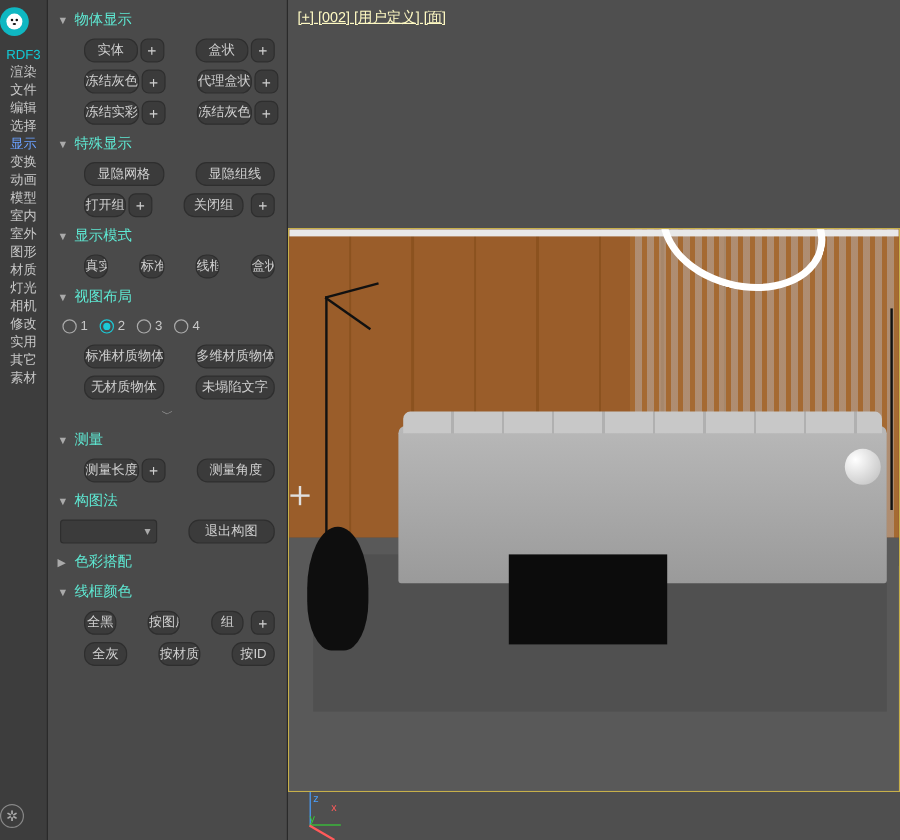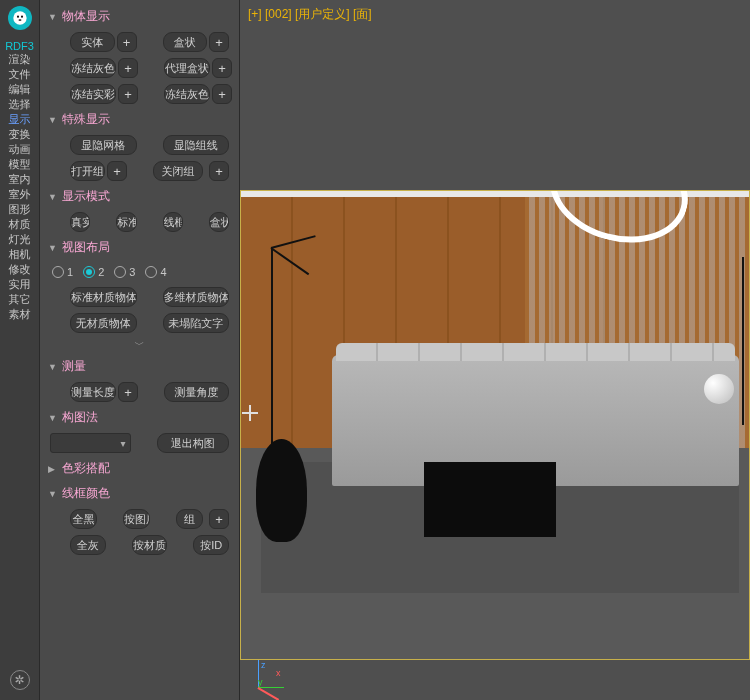--- a/index.html
+++ b/index.html
@@ -1,34 +1,34 @@
 <!DOCTYPE html>
 <html><head>
 <meta charset="utf-8">
 <style>
   * { box-sizing: border-box; margin: 0; padding: 0; }
   html, body { width: 750px; height: 700px; font-family: "Microsoft YaHei", sans-serif; font-size: 12px; background: #3a3a3a; color: #c8c8c8; overflow: hidden; }
   .root { display: flex; width: 100%; height: 100%; }
 
   
-  .iconbar { width: 40px; background: #3d3d3d; border-right: 1px solid #2a2a2a; display: flex; flex-direction: column; align-items: center; padding-top: 6px; gap: 10px; }
+  .iconbar { width: 40px; background: #3d3d3d; border-right: 1px solid #2a2a2a; display: flex; flex-direction: column; padding-top: 6px; gap: 10px; }
   .iconbar .logo { width: 24px; height: 24px; background: #0fb7c2; border-radius: 50%; display: flex; align-items: center; justify-content: center; }
   .iconbar .logo svg { width: 16px; height: 16px; }
   .iconbar .navitem { font-size: 11px; text-align: center; cursor: pointer; color: #c8c8c8; }
   .iconbar .navitem.hl1 { color: #12c8d4; }
   .iconbar .navitem.hl2 { color: #6aa0ff; }
   .iconbar .bottom { margin-top: auto; margin-bottom: 10px; }
   .iconbar .gear { width: 20px; height: 20px; border: 1px solid #888; border-radius: 50%; display: flex; align-items: center; justify-content: center; color: #aaa; font-size: 12px; cursor: pointer; }
 
   
   .panel { width: 200px; background: #4a4a4a; border-right: 1px solid #2a2a2a; overflow-y: auto; padding: 4px 6px 20px 6px; }
   .panel::-webkit-scrollbar { width: 8px; }
   .panel::-webkit-scrollbar-thumb { background: #666; }
 
-  .section-hdr { display: flex; align-items: center; gap: 4px; padding: 4px 2px; color: #f9a8d4; cursor: pointer; }
+  .section-hdr { display: flex; align-items: center; gap: 4px; padding: 4px 2px; color: #5eead4; cursor: pointer; }
   .section-hdr .tri { font-size: 9px; color: #aaa; width: 10px; }
   .section-hdr.collapsed .tri::before { content: "▶"; }
   .section-hdr.expanded .tri::before { content: "▼"; }
 
   .row { display: flex; gap: 6px; padding: 3px 4px; }
   .btn { flex: 1; background: #3b3b3b; border: 1px solid #2e2e2e; border-radius: 9px; height: 20px; line-height: 18px; font-size: 11px; text-align: center; color: #d0d0d0; cursor: pointer; overflow: hidden; white-space: nowrap; margin-left: 20px; }
   .plusbtn { width: 20px; height: 20px; background: #3b3b3b; border: 1px solid #2e2e2e; border-radius: 6px; display: flex; align-items: center; justify-content: center; color: #d0d0d0; font-size: 13px; cursor: pointer; }
   .btn-plus-wrap { display: flex; align-items: center; gap: 2px; flex: 1; }
   .btn-plus-wrap .btn { flex: 1; }
 
@@ -37,21 +37,21 @@
   .radio .circ { width: 12px; height: 12px; border: 1.5px solid #aaa; border-radius: 50%; display: inline-block; position: relative; }
   .radio.sel .circ { border-color: #1cc9d6; }
   .radio.sel .circ::after { content: ""; position: absolute; inset: 2px; background: #1cc9d6; border-radius: 50%; }
 
   .chev-center { text-align: center; color: #999; font-size: 10px; padding: 2px 0; cursor: pointer; }
 
   .combo { flex: 1; background: #3b3b3b; border: 1px solid #2e2e2e; height: 20px; border-radius: 3px; display: flex; align-items: center; justify-content: flex-end; padding: 0 4px; color: #aaa; font-size: 10px; cursor: pointer; }
 
   
   .viewport { flex: 1; background: #4f4f4f; position: relative; }
-  .vp-label { position: absolute; top: 6px; left: 8px; font-size: 12px; color: #eab308; }
+  .vp-label { position: absolute; top: 6px; left: 8px; font-size: 12px; color: #fef9c3; text-decoration: underline; }
   .vp-frame { position: absolute; top: 190px; left: 0; right: 0; bottom: 40px; border: 1px solid #c7b04a; overflow: hidden; }
 
   .scene { position: absolute; inset: 0; background: linear-gradient(#4d4d4d 0 60%, #6a6a6a 60% 100%); }
   .wood { position: absolute; left: 0; right: 0; top: 0; height: 55%; background:
     repeating-linear-gradient(90deg, #9a5d2a 0 50px, #8b521f 50px 52px),
     linear-gradient(#a26230, #8b4f1c); }
   .ceiling { position: absolute; left: 0; right: 0; top: 0; height: 6px; background: #e8e8e8; }
   .ring { position: absolute; top: -50px; right: 60px; width: 140px; height: 100px; border: 6px solid #fff; border-radius: 50%; border-top-color: transparent; transform: rotate(15deg); }
   .slats { position: absolute; right: 0; top: 0; width: 44%; height: 55%; background: repeating-linear-gradient(90deg, #a56a32 0 4px, rgba(200,200,200,0.45) 4px 10px); }
   .floor { position: absolute; left: 0; right: 0; top: 55%; bottom: 0; background: #595959; }

